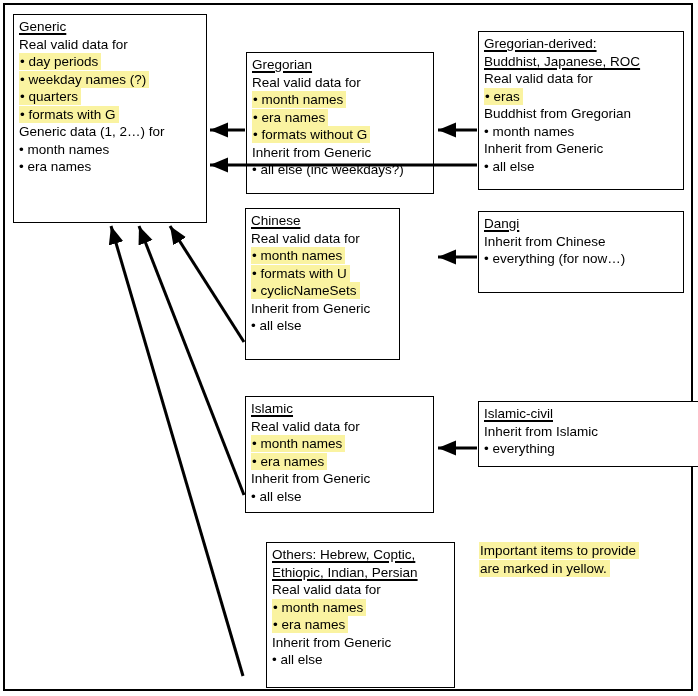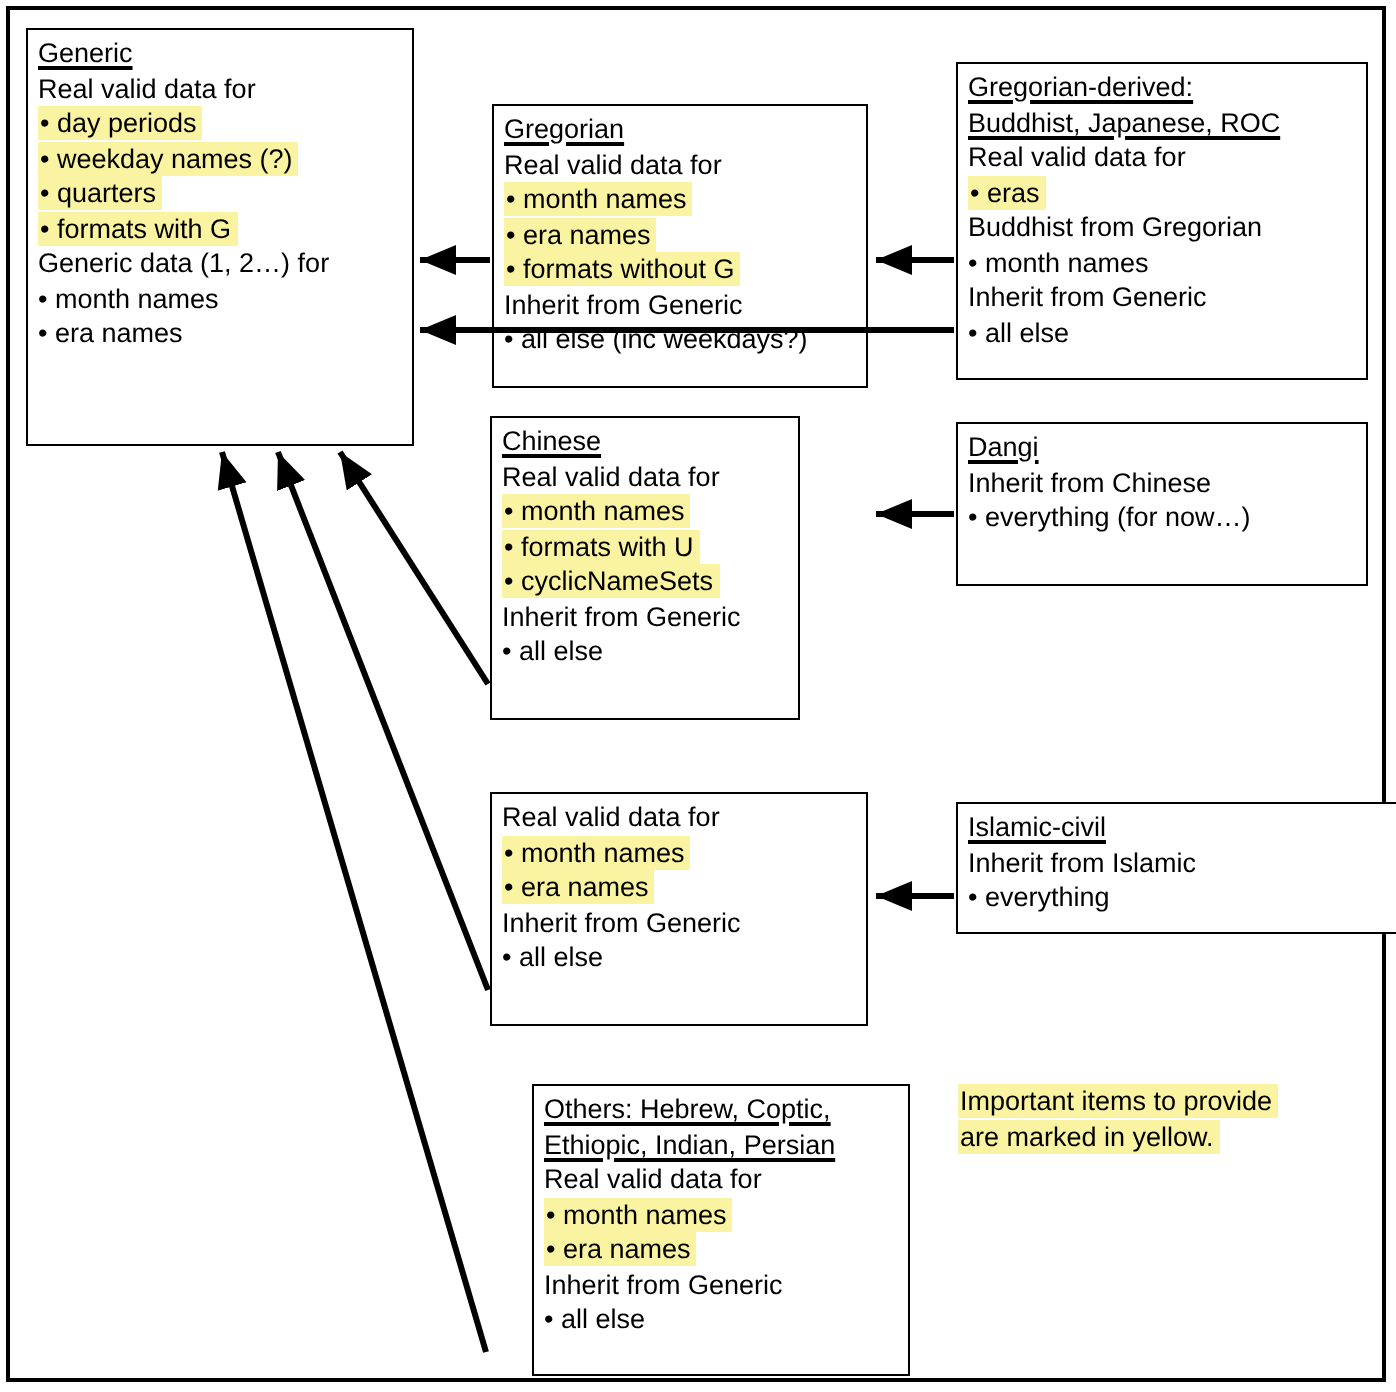--- a/index.html
+++ b/index.html
@@ -84,20 +84,21 @@
     <div class="line"><span class="hl">• cyclicNameSets</span></div>
     <div class="line"><span>Inherit from Generic</span></div>
     <div class="line"><span>• all else</span></div>
   </div>
 <div class="box b-dangi">
     <div class="line"><span class="u">Dangi</span></div>
     <div class="line"><span>Inherit from Chinese</span></div>
     <div class="line"><span>• everything (for now…)</span></div>
   </div>
 <div class="box b-islamic">
+    <div class="line"><span class="u">Islamic</span></div>
     <div class="line"><span>Real valid data for</span></div>
     <div class="line"><span class="hl">• month names</span></div>
     <div class="line"><span class="hl">• era names</span></div>
     <div class="line"><span>Inherit from Generic</span></div>
     <div class="line"><span>• all else</span></div>
   </div>
 <div class="box b-islamiccivil">
     <div class="line"><span class="u">Islamic-civil</span></div>
     <div class="line"><span>Inherit from Islamic</span></div>
     <div class="line"><span>• everything</span></div>

